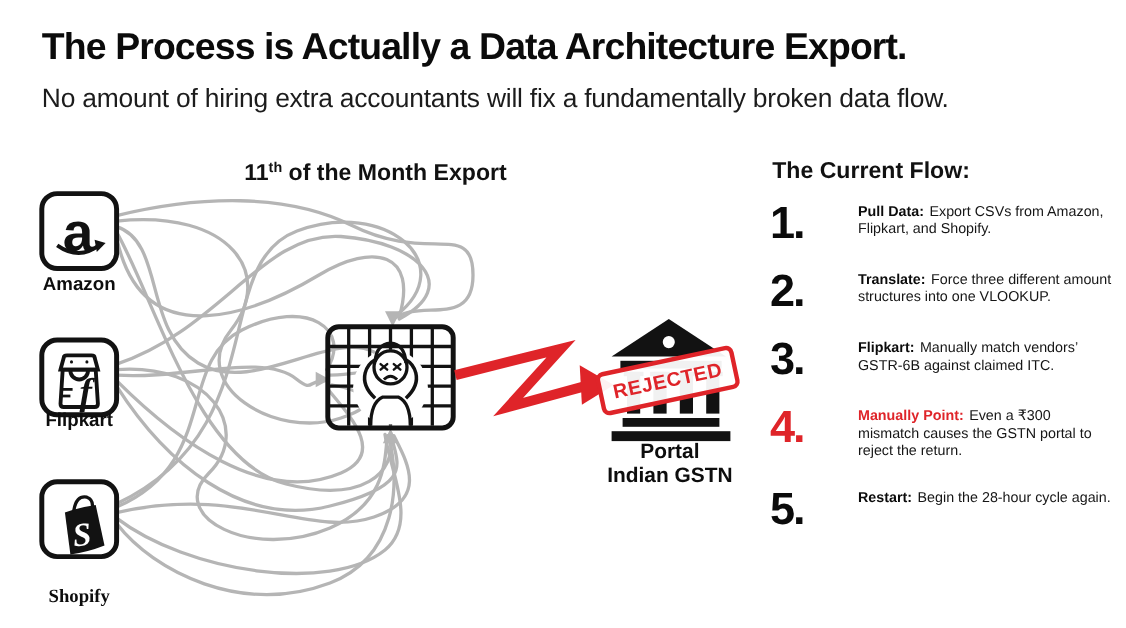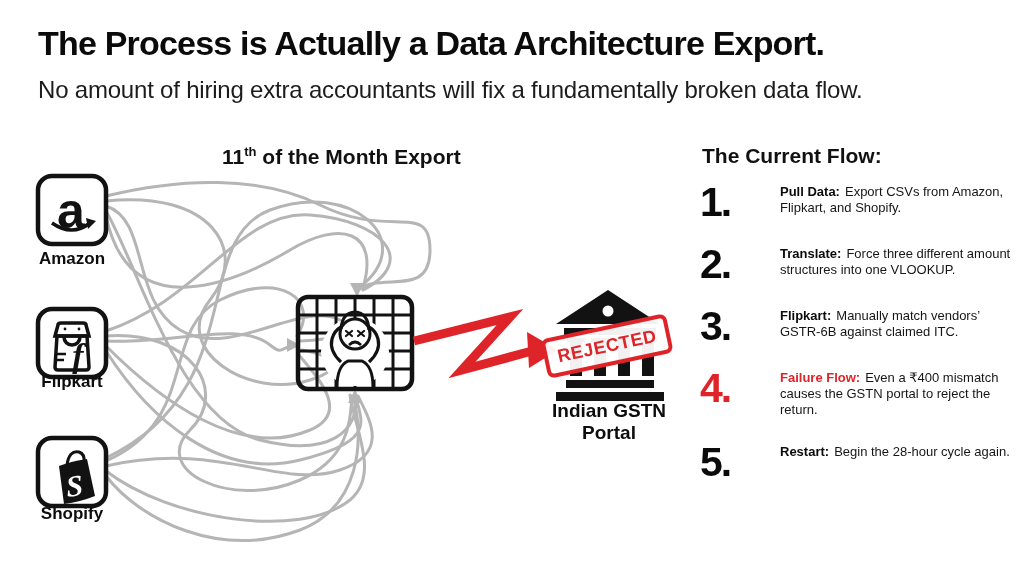--- a/index.html
+++ b/index.html
@@ -28,21 +28,21 @@
     font-size:24px;font-weight:400;color:#1c1c1c;letter-spacing:-0.2px;
   }
   
   .chaos-heading{left:222px;top:144px;font-size:21px;font-weight:bold;}
   .chaos-heading .sup{vertical-align:super;font-size:0.62em;text-align:center;}
   .flow-heading{left:702px;top:144px;font-size:21px;font-weight:bold;}
   
   .src-label{width:136px;text-align:center;font-size:17px;font-weight:bold;color:#0d0d0d;}
   .label-amazon{left:4px;top:249px;}
   .label-flipkart{left:4px;top:372px;}
-  .label-shopify{left:4px;top:504px;}
+  .label-shopify{left:4px;top:532px;font-family:Liberation Serif, serif;}
   
   .portal-label{
     left:524px;top:400px;width:170px;text-align:center;
     font-size:19px;font-weight:bold;line-height:1.18;color:#0d0d0d;
   }
   
   .stamp{
     left:543px;top:326px;width:128px;height:40px;
     display:flex;align-items:center;justify-content:center;
     border:4px solid var(--accent-red);border-radius:7px;
@@ -183,40 +183,40 @@
 
 <div class="abs chaos-heading"><span>11</span><span class="sup">th</span><span> of the Month Export</span></div>
 
 <div class="abs src-label label-amazon">Amazon</div>
 <div class="abs src-label label-flipkart">Flipkart</div>
 <div class="abs src-label label-shopify">Shopify</div>
 
 <div class="abs stamp">REJECTED</div>
 
 <div class="abs portal-label">
+  <div>Portal</div>
   <div>Indian GSTN</div>
-  <div>Portal</div>
 </div>
 
 <div class="abs flow-heading">The Current Flow:</div>
 
 <div class="abs flow-list">
   <div class="step">
     <div class="step-num">1.</div>
     <p class="step-text"><span class="step-lead">Pull Data:</span><span>Export CSVs from Amazon, Flipkart, and Shopify.</span></p>
   </div>
   <div class="step">
     <div class="step-num">2.</div>
     <p class="step-text"><span class="step-lead">Translate:</span><span>Force three different amount structures into one VLOOKUP.</span></p>
   </div>
   <div class="step">
     <div class="step-num">3.</div>
     <p class="step-text"><span class="step-lead">Flipkart:</span><span>Manually match vendors’ GSTR-6B against claimed ITC.</span></p>
   </div>
   <div class="step highlight">
     <div class="step-num">4.</div>
-    <p class="step-text"><span class="step-lead">Failure Flow:</span><span>Even a ₹400 mismatch causes the GSTN portal to reject the return.</span></p>
+    <p class="step-text"><span class="step-lead">Manually Point:</span><span>Even a ₹300 mismatch causes the GSTN portal to reject the return.</span></p>
   </div>
   <div class="step">
     <div class="step-num">5.</div>
     <p class="step-text"><span class="step-lead">Restart:</span><span>Begin the 28-hour cycle again.</span></p>
   </div>
 </div>
 
 </body></html>

